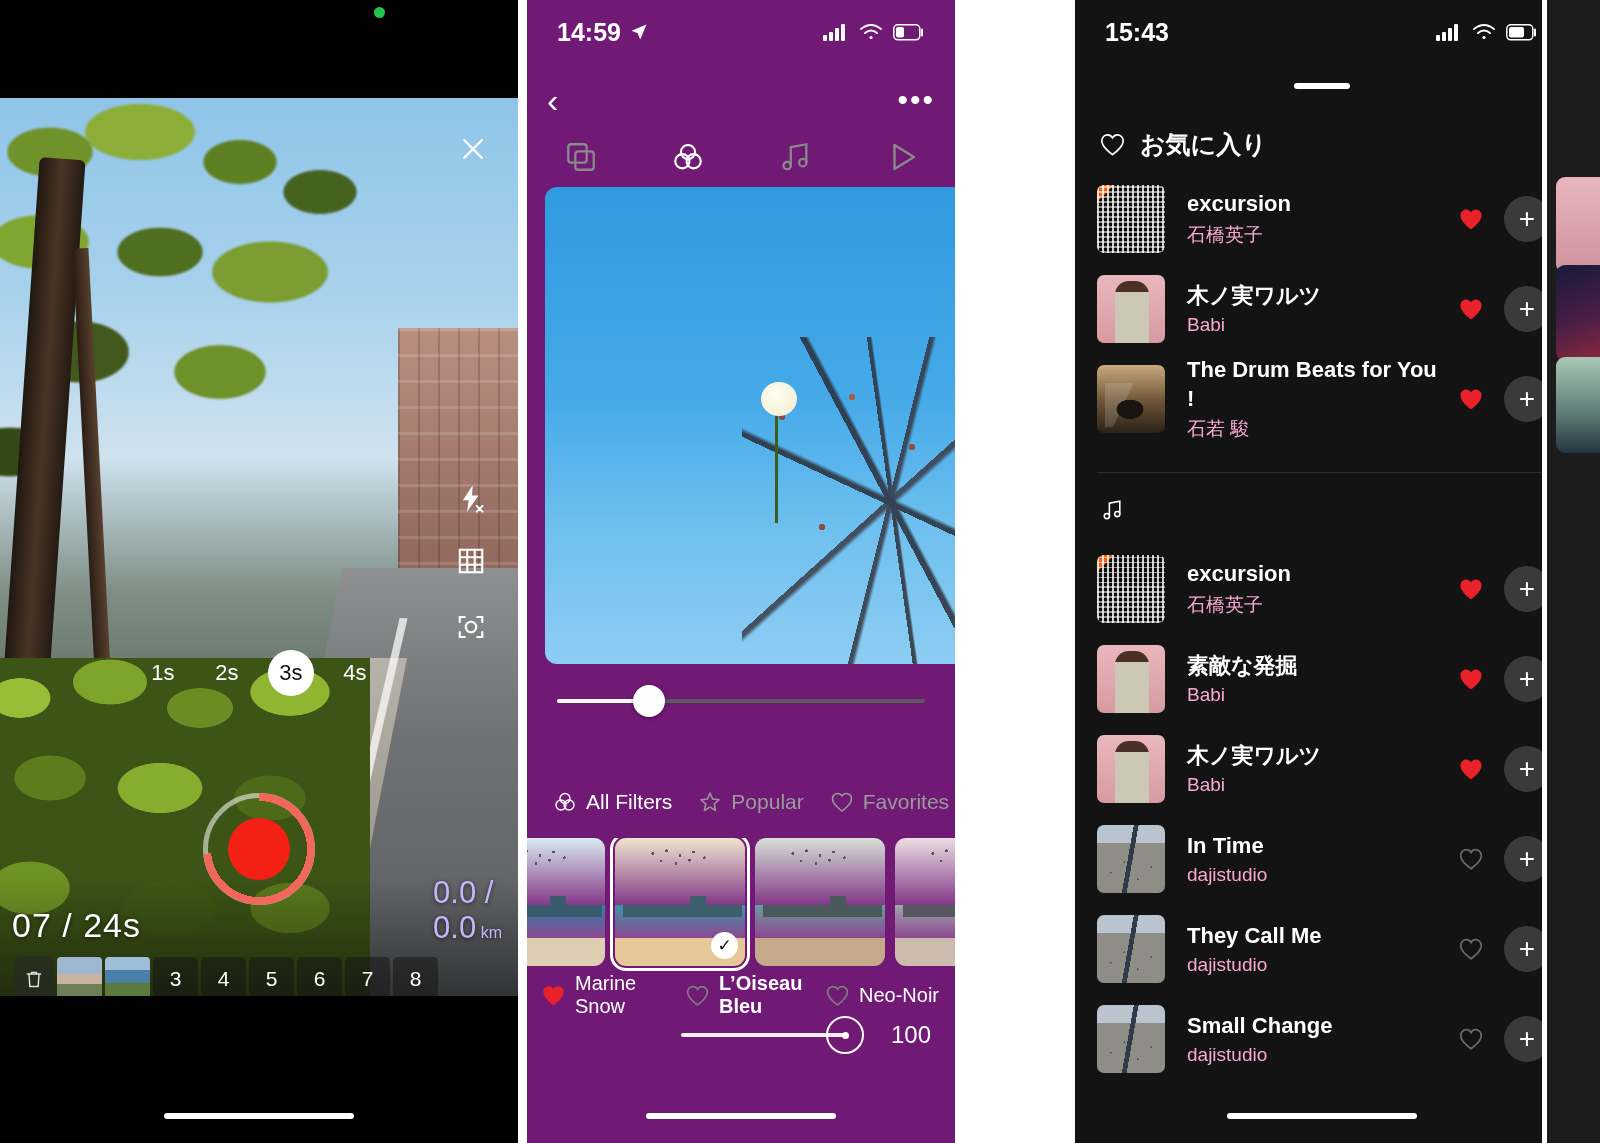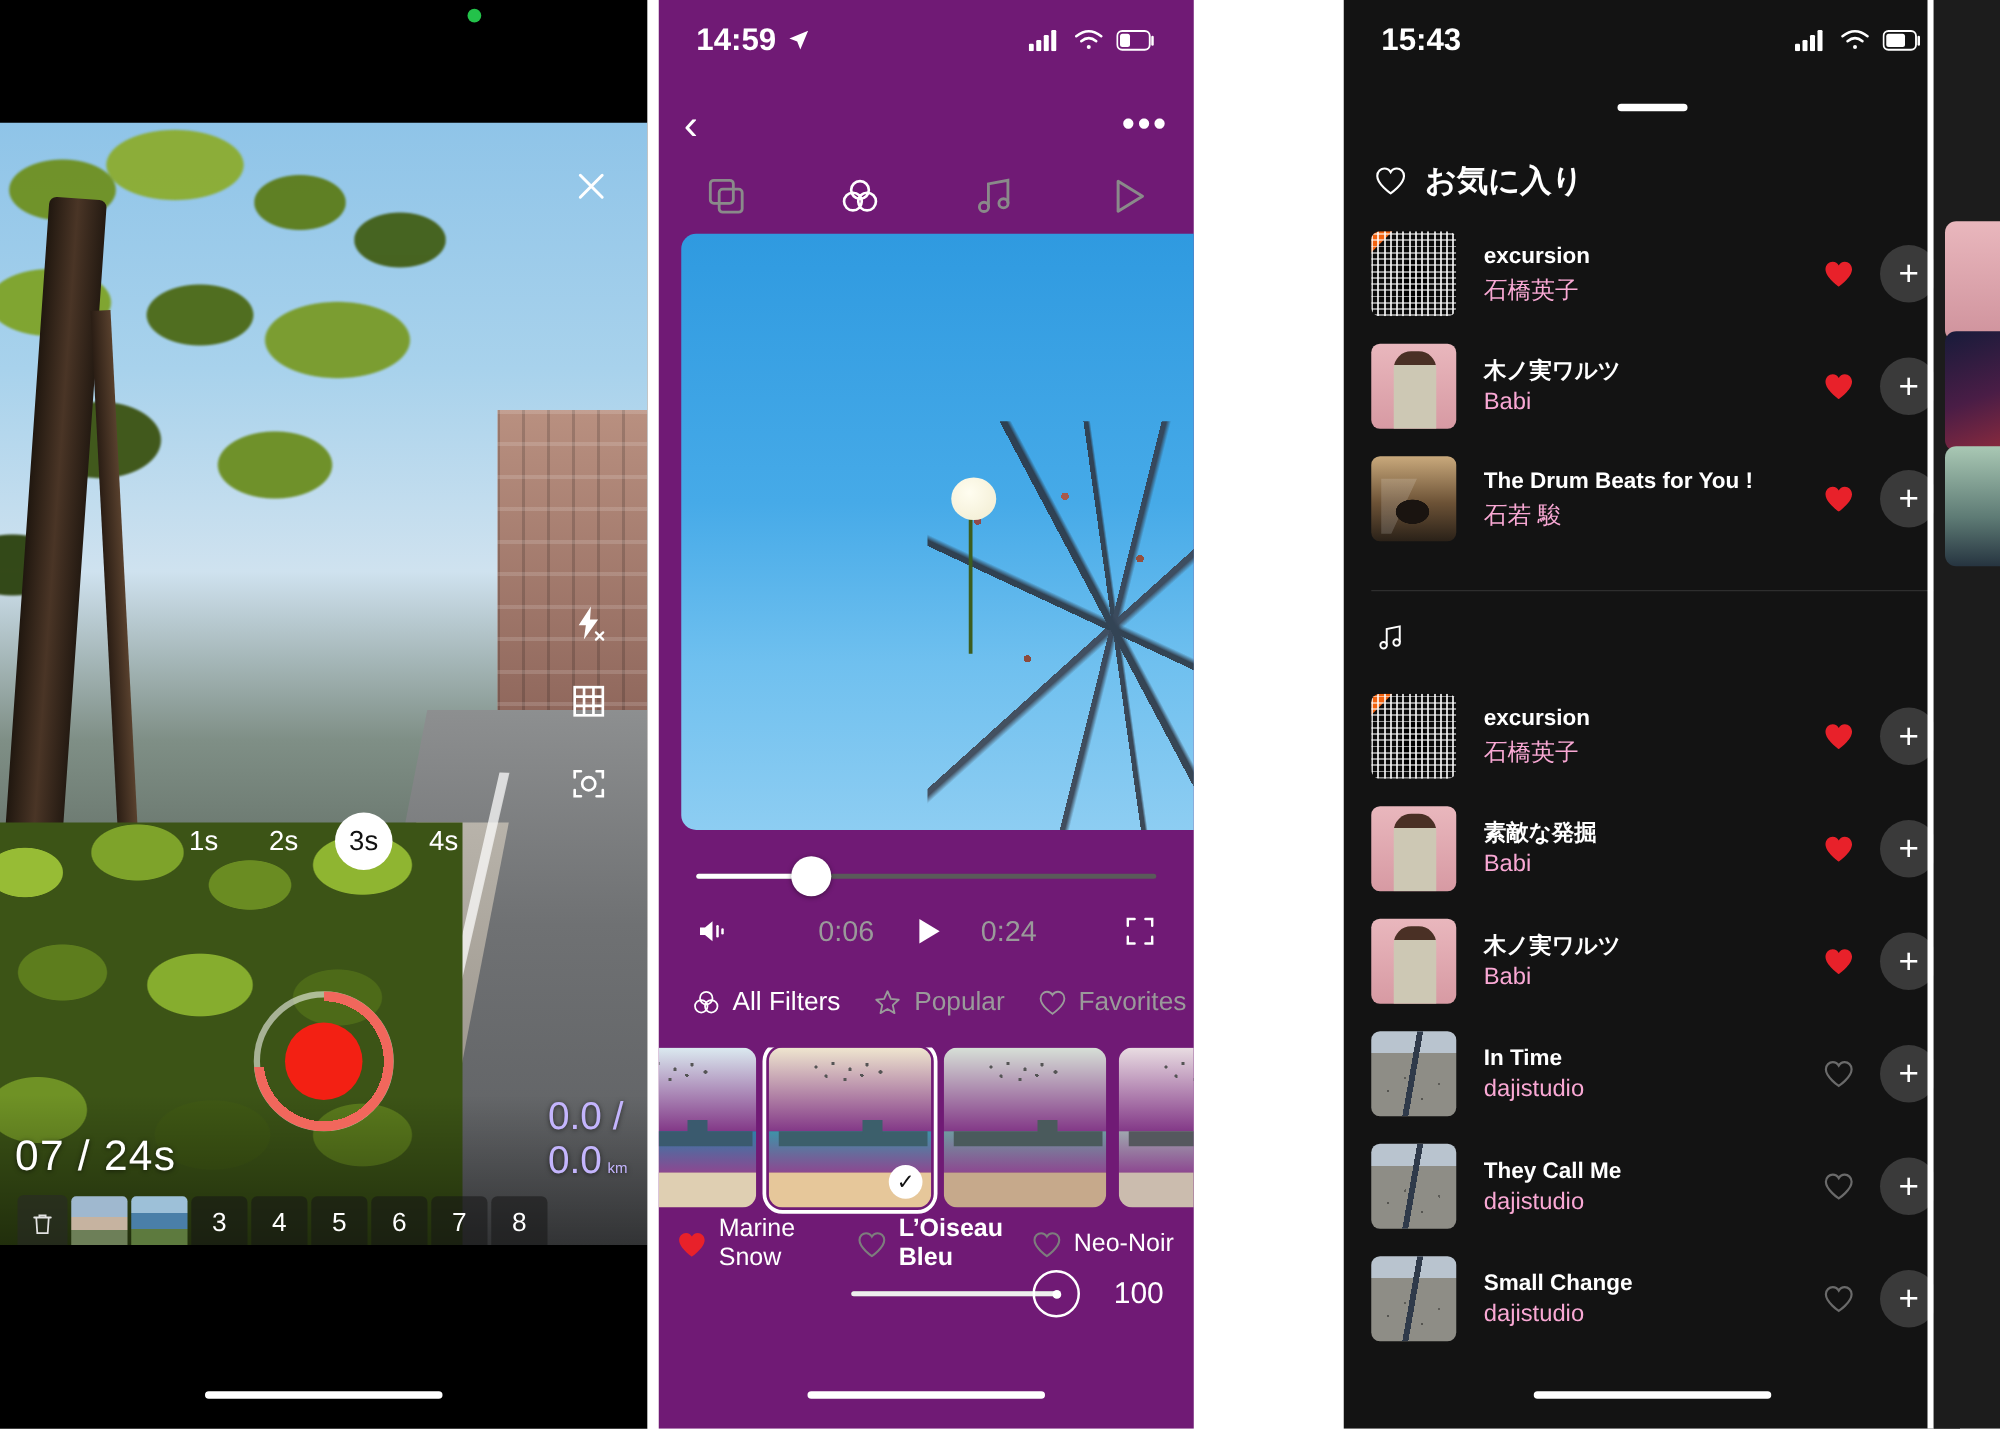--- a/index.html
+++ b/index.html
@@ -101,21 +101,21 @@
                   -webkit-mask: radial-gradient(circle, transparent 0 48px, #000 48px);
                           mask: radial-gradient(circle, transparent 0 48px, #000 48px); }
   .shutter-core { position:absolute; left:50%; top:50%; transform:translate(-50%,-50%);
                   width:62px; height:62px; border-radius:50%; background:#f32013; }
 
   .rec-counter { position:absolute; left:12px; top:906px; color:#fff; font-size:34px;
                  letter-spacing:1px; text-shadow:0 1px 4px rgba(0,0,0,.6); }
   .dist-readout { position:absolute; right:16px; top:876px; color:#c4b5fd;
                   line-height:1.12; text-shadow:0 1px 4px rgba(0,0,0,.6); }
   .dist-readout .big { font-size:31px; }
-  .dist-readout .unit { font-size:12px; }
+  .dist-readout .unit { font-size:16px; }
 
   .clip-strip { position:absolute; left:0; right:0; top:956px; display:flex; align-items:center;
                 gap:3px; padding:0 14px; }
   .clip-trash { width:40px; height:46px; border-radius:5px; background:rgba(40,40,40,.55);
                 display:flex; align-items:center; justify-content:center; color:#e2e2e2; }
   .clip-thumb { width:45px; height:44px; border-radius:4px; overflow:hidden; position:relative; }
   .clip-thumb.t1 { background:linear-gradient(180deg,#9fb8cf 0 38%, #c6b3a0 38% 62%, #6d7f58 62% 100%); }
   .clip-thumb.t2 { background:linear-gradient(180deg,#9dc0d8 0 30%, #4a7fa8 30% 60%, #5d7a3e 60% 100%); }
   .clip-slot { width:45px; height:44px; border-radius:5px; background:rgba(22,22,22,.55);
                display:flex; align-items:center; justify-content:center; color:#fff; font-size:21px; }
@@ -254,21 +254,21 @@
                  linear-gradient(115deg, rgba(255,255,255,.15) 0 40%, transparent 41%); }
   .art-daji { background:linear-gradient(180deg,#b9c4cf 0 26%, #8e8d86 26% 100%); }
   .art-daji:after{ content:""; position:absolute; inset:0;
       background:
         radial-gradient(circle 1px at 20% 70%, rgba(0,0,0,.4) 0 100%, transparent 0),
         radial-gradient(circle 1px at 60% 80%, rgba(0,0,0,.4) 0 100%, transparent 0),
         radial-gradient(circle 1px at 40% 55%, rgba(0,0,0,.35) 0 100%, transparent 0),
         radial-gradient(circle 1px at 80% 62%, rgba(0,0,0,.35) 0 100%, transparent 0),
         linear-gradient(100deg, transparent 46%, #2f3a4a 46% 52%, transparent 52%); }
   .tk-meta { flex:1; padding-left:22px; }
-  .tk-title { color:#fff; font-size:18px; font-weight:600; line-height:1.28; }
+  .tk-title { color:#fff; font-size:22px; font-weight:600; line-height:1.28; }
   .tk-artist { color:#f9a8d4; font-size:19px; margin-top:3px; }
   .tk-heart { width:54px; display:flex; align-items:center; justify-content:center; }
   .tk-add { width:46px; height:46px; border-radius:50%; background:#3a3a3a; display:flex;
             align-items:center; justify-content:center; color:#fff; font-size:28px; font-weight:300;
             flex:none; margin-left:6px; }
 
   
   .edge-item { position:absolute; right:-8px; width:52px; height:96px; border-radius:9px; }
   svg { display:block; }
 </style>
@@ -431,43 +431,20 @@
       <div class="pv-flower"></div>
       <div class="pv-foliage"></div>
     </div>
 
     <div class="seekrow">
       <div class="seek-track"></div>
       <div class="seek-fill" id="seek-fill" style="width: 25%;"></div>
       <div class="seek-thumb" id="seek-thumb" style="left: 25%;"></div>
     </div>
 
-    <div class="playrow">
-      <div>
-        <svg width="28" height="24" viewBox="0 0 26 24" fill="#fff">
-          <path d="M2 9 H6 L12 4 V20 L6 15 H2 Z"></path>
-          <rect x="15" y="7" width="2" height="10" rx="1"></rect>
-          <rect x="19" y="9.5" width="2" height="5" rx="1"></rect>
-        </svg>
-      </div>
-      <div class="pr-spacer"></div>
-      <div class="pr-time">0:06</div>
-      <div class="pr-play">
-        <svg width="26" height="26" viewBox="0 0 24 24" fill="#fff">
-            <path d="M6 3 L21 12 L6 21 Z"></path>
-          </svg>
-      </div>
-      <div class="pr-time">0:24</div>
-      <div class="pr-spacer"></div>
-      <div>
-        <svg width="26" height="26" viewBox="0 0 24 24" fill="none" stroke="#fff" stroke-width="1.8" stroke-linecap="round">
-          <path d="M3 8 V3 H8 M16 3 H21 V8 M21 16 V21 H16 M8 21 H3 V16"></path>
-        </svg>
-      </div>
-    </div>
 
     <div class="filtertabs">
       <div class="ft active">
         <svg width="24" height="24" viewBox="0 0 24 24" fill="none" stroke="#fff" stroke-width="1.4">
           <circle cx="12" cy="8.5" r="5"></circle>
             <circle cx="8" cy="15" r="5"></circle>
             <circle cx="16" cy="15" r="5"></circle>
         </svg>
         <span>All Filters</span>
       </div>

